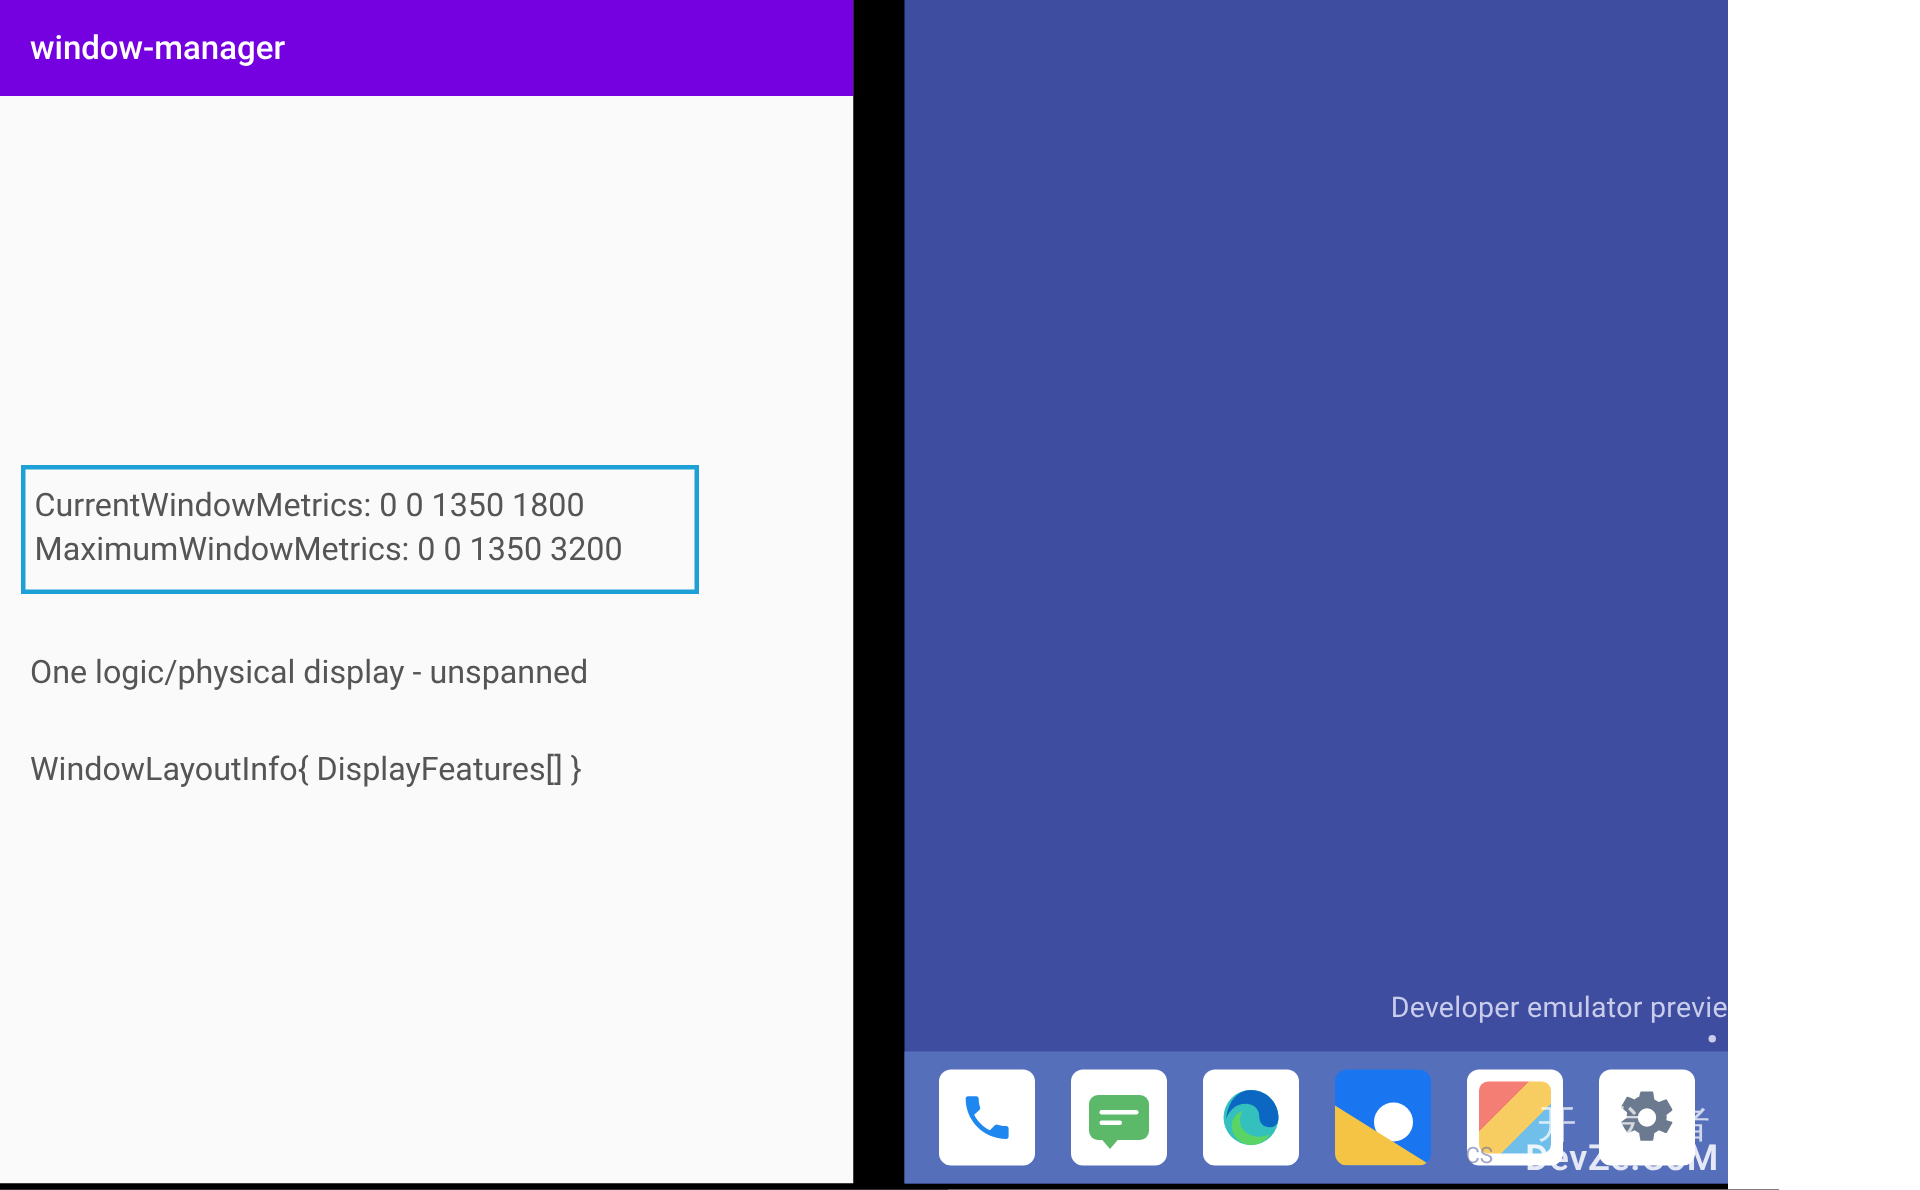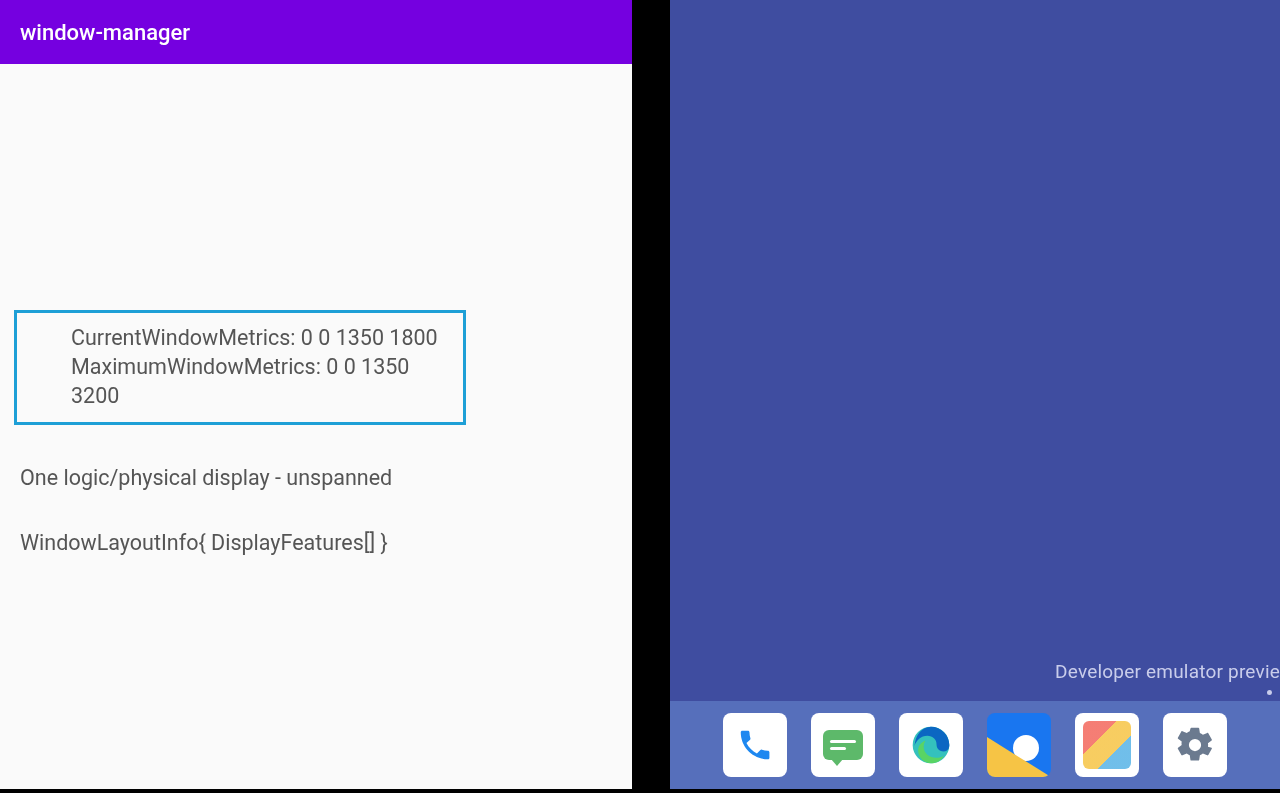--- a/index.html
+++ b/index.html
@@ -1,25 +1,25 @@
 <!DOCTYPE html>
 <html><head>
 <meta charset="utf-8">
 <style>
   * { margin: 0; padding: 0; box-sizing: border-box; }
   html, body { width: 1280px; height: 793px; overflow: hidden; font-family: Roboto, "Helvetica Neue", Arial, sans-serif; }
-  .root { display: flex; width: 1280px; height: 793px; background: #000; }
+  .root { display: flex; width: 1152px; height: 793px; background: #000; }
 
   
   .left-pane { width: 632px; height: 789px; background: #fafafa; display: flex; flex-direction: column; }
   .app-bar { height: 64px; background: #7500e0; color: #fff; display: flex; align-items: center; padding: 0 20px; font-size: 22px; font-weight: 500; }
   .app-body { flex: 1; padding: 0 14px; }
   .spacer-top { height: 246px; }
   .metrics-box { border: 3px solid #1e9fd6; padding: 10px 6px 12px 6px; width: 452px; }
-  .metrics-box div { color: #555; font-size: 21.5px; line-height: 1.35; margin-left: 48px; }
+  .metrics-box div { color: #555; font-size: 21.5px; line-height: 1.35; }
   .info-line { color: #555; font-size: 21.5px; margin-top: 40px; padding-left: 6px; }
 
   
   .hinge { width: 38px; height: 789px; background: #000; }
 
   
   .right-pane { width: 610px; height: 789px; background: #3f4da0; position: relative; }
   .dev-label { position: absolute; right: 0; bottom: 106px; color: #c9cdeb; font-size: 19px; letter-spacing: 0.2px; }
   .dev-dot { position: absolute; right: 8px; bottom: 94px; width: 5px; height: 5px; border-radius: 50%; background: #c9cdeb; }
   .dock { position: absolute; left: 0; right: 0; bottom: 0; height: 88px; background: #566fbb; display: flex; align-items: center; justify-content: center; gap: 24px; padding: 0 20px; }
@@ -103,15 +103,20 @@
         <div class="lens"></div>
       </div>
       <div class="dock-icon ic-gal"></div>
       <div class="dock-icon ic-set">
         <svg viewBox="0 0 24 24" fill="#6b7a8f">
             <path d="M19.4 13c0-.3.1-.7.1-1s0-.7-.1-1l2.1-1.6c.2-.1.2-.4.1-.6l-2-3.5c-.1-.2-.4-.3-.6-.2l-2.5 1c-.5-.4-1.1-.7-1.7-1l-.4-2.6c0-.2-.2-.4-.5-.4h-4c-.2 0-.4.2-.5.4L9 4.1c-.6.2-1.2.6-1.7 1l-2.5-1c-.2-.1-.5 0-.6.2l-2 3.5c-.1.2-.1.5.1.6L4.4 10c0 .3-.1.7-.1 1s0 .7.1 1l-2.1 1.6c-.2.1-.2.4-.1.6l2 3.5c.1.2.4.3.6.2l2.5-1c.5.4 1.1.7 1.7 1l.4 2.6c0 .2.2.4.5.4h4c.2 0 .4-.2.5-.4l.4-2.6c.6-.2 1.2-.6 1.7-1l2.5 1c.2.1.5 0 .6-.2l2-3.5c.1-.2.1-.5-.1-.6L19.4 13zM12 15.5A3.5 3.5 0 1 1 12 8.5a3.5 3.5 0 0 1 0 7z"></path>
           </svg>
       </div>
     </div>
 
+    <div class="watermark">
+      <span class="cs">CS</span>
+      <div class="line1">开 发 者</div>
+      <div class="line2">DevZe.CoM</div>
+    </div>
   </div>
 
 </div>
 
 </body></html>

